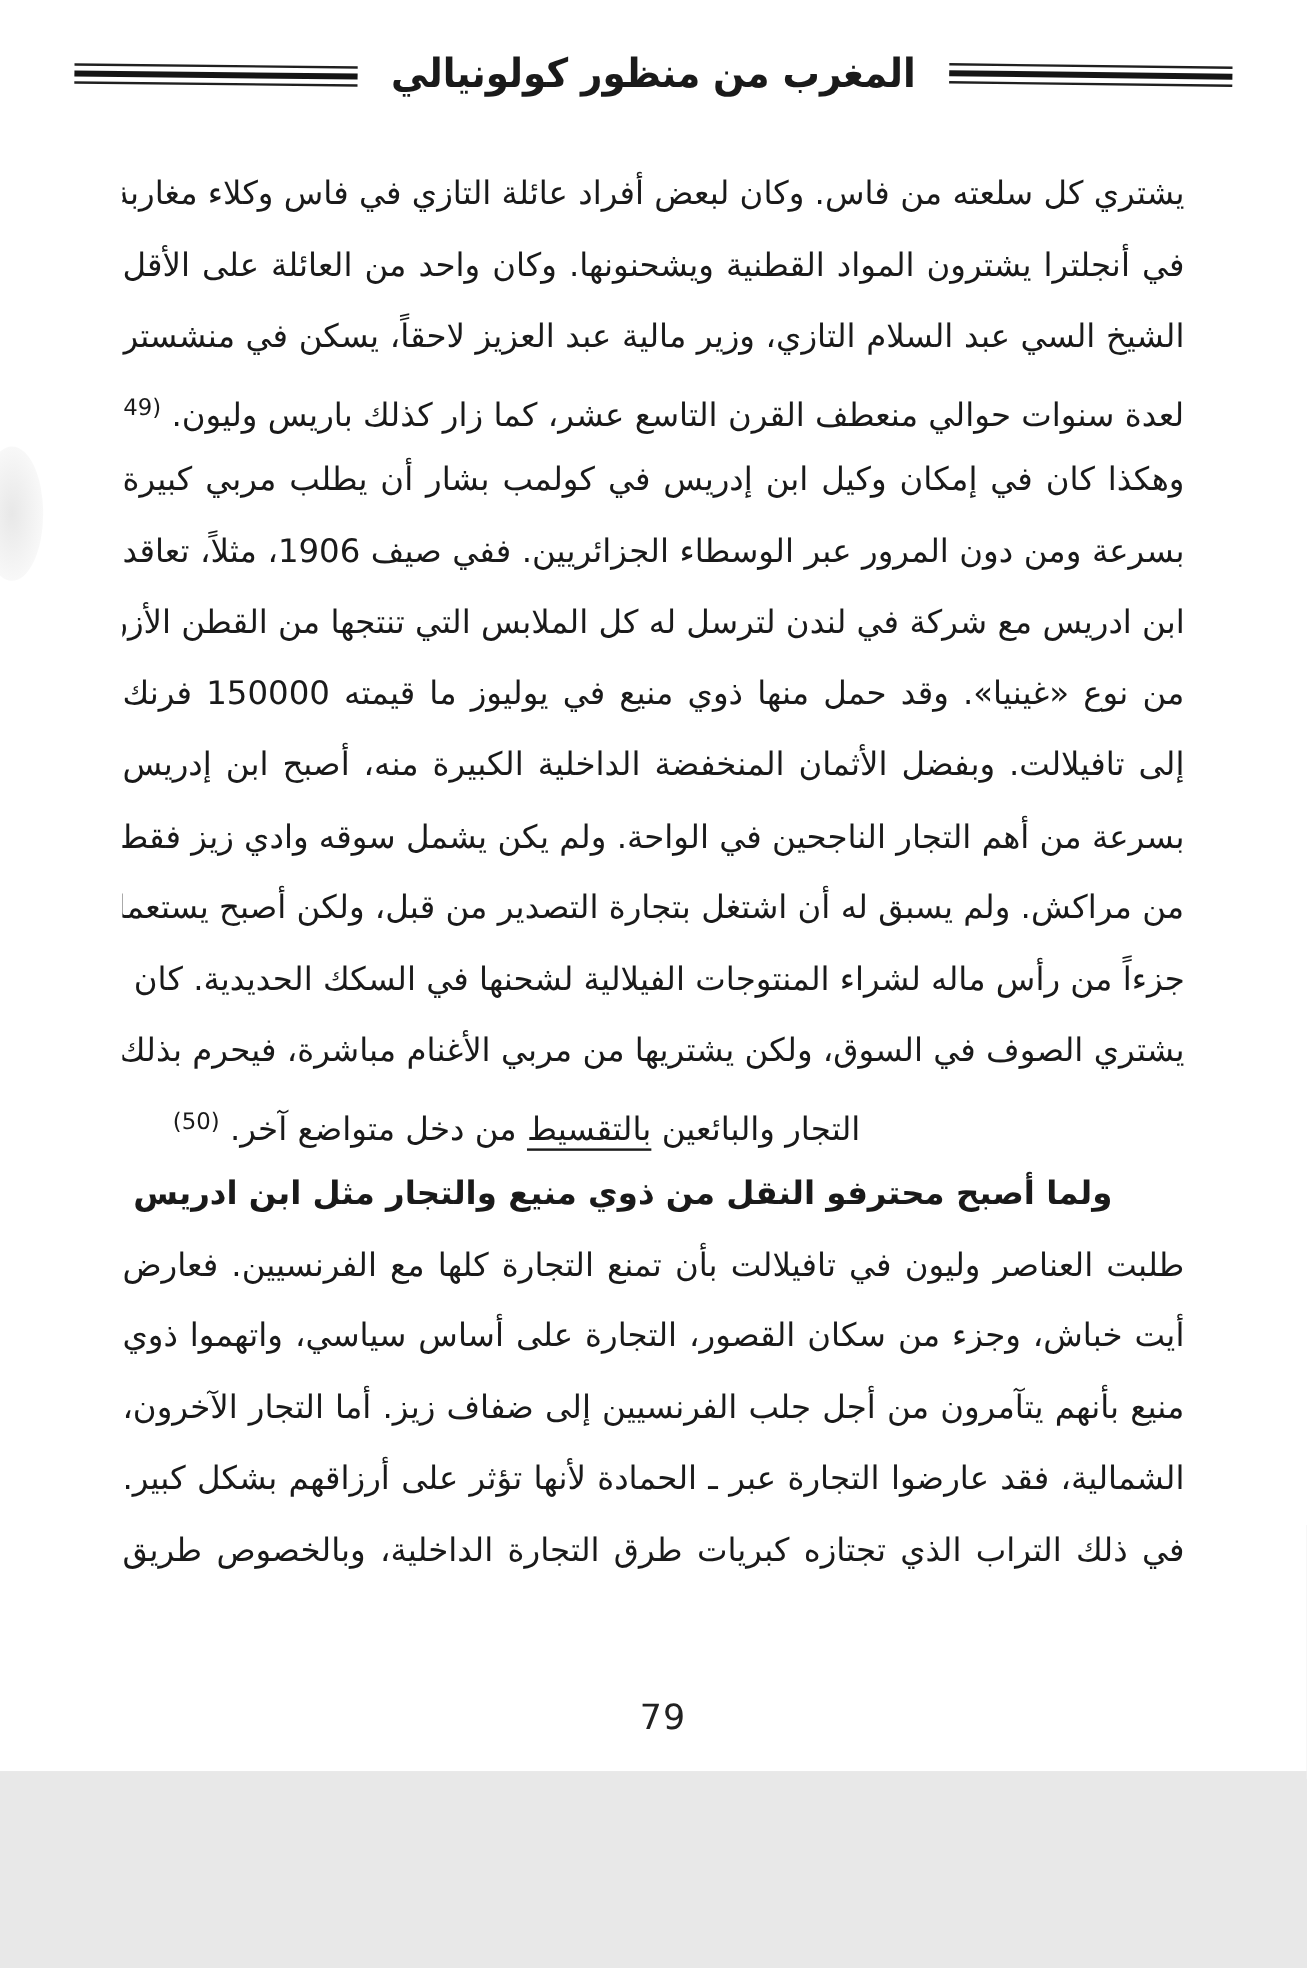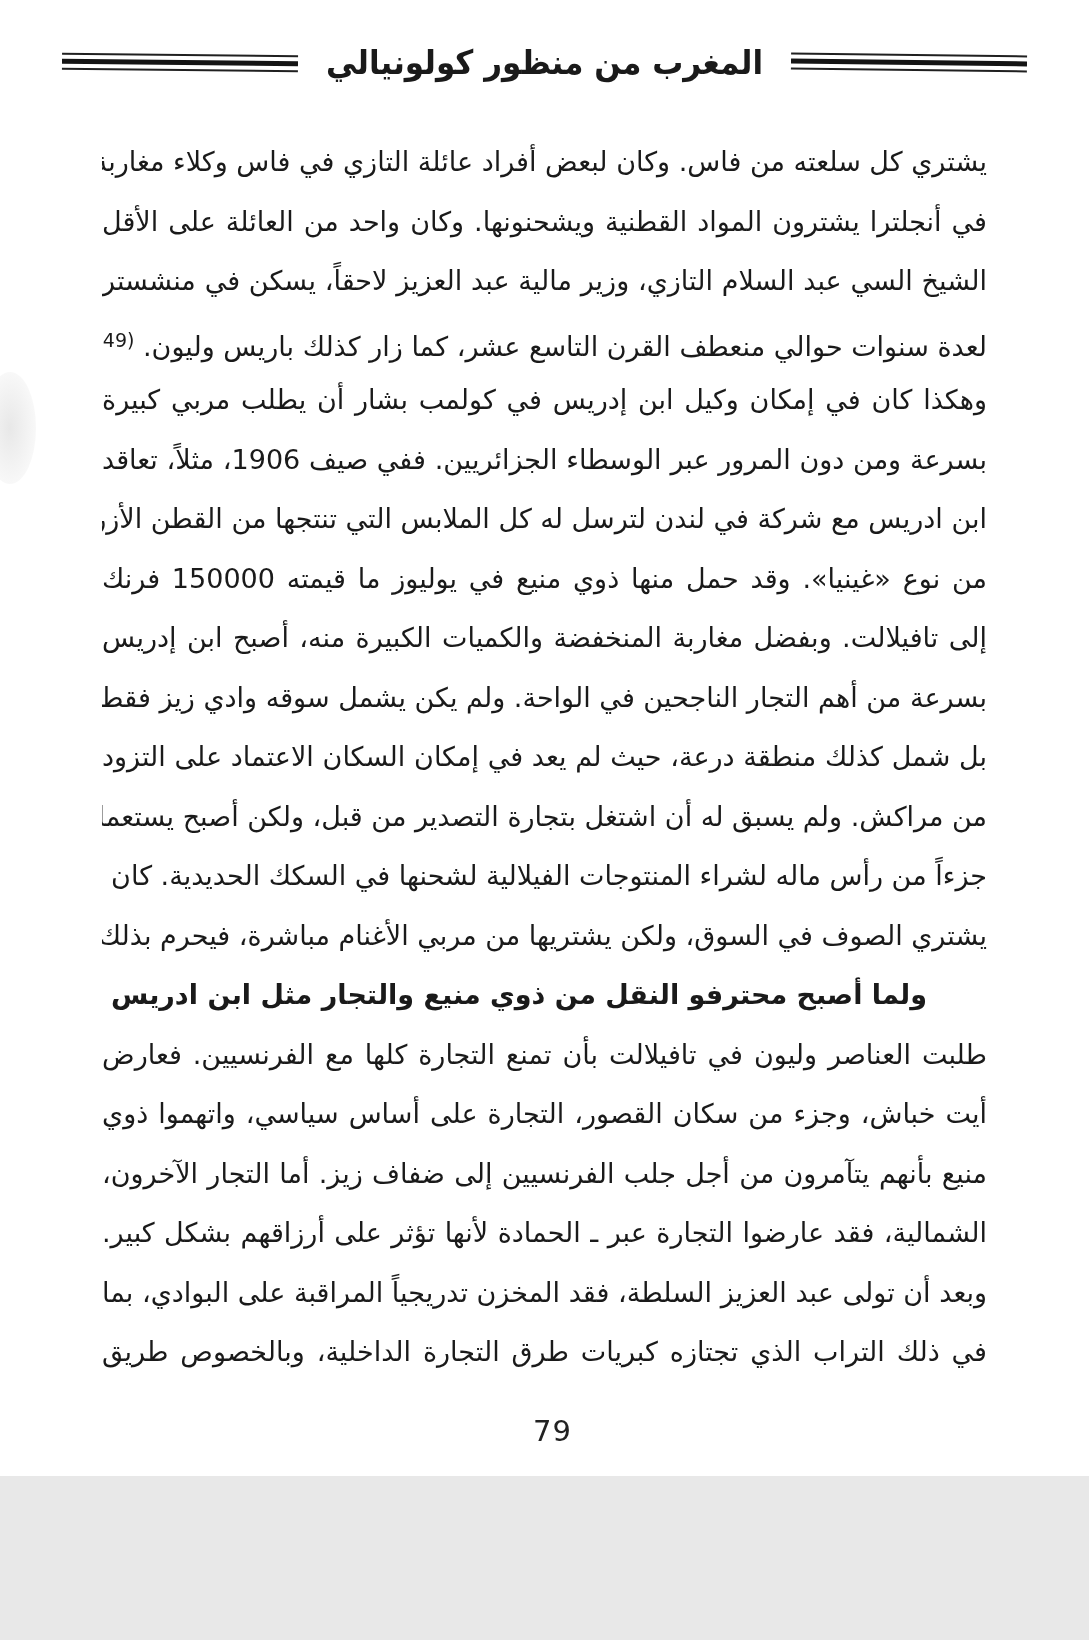--- a/index.html
+++ b/index.html
@@ -98,31 +98,30 @@
 
   <div class="text-block">
       <div class="line"><span>يشتري كل سلعته من فاس. وكان لبعض أفراد عائلة التازي في فاس وكلاء مغاربة</span></div>
       <div class="line"><span>في أنجلترا يشترون المواد القطنية ويشحنونها. وكان واحد من العائلة على الأقل</span></div>
       <div class="line"><span>الشيخ السي عبد السلام التازي، وزير مالية عبد العزيز لاحقاً، يسكن في منشستر</span></div>
       <div class="line"><span>لعدة سنوات حوالي منعطف القرن التاسع عشر، كما زار كذلك باريس وليون.</span> <span class="fnmark">(49)</span></div>
       <div class="line"><span>وهكذا كان في إمكان وكيل ابن إدريس في كولمب بشار أن يطلب مربي كبيرة</span></div>
       <div class="line"><span>بسرعة ومن دون المرور عبر الوسطاء الجزائريين. ففي صيف 1906، مثلاً، تعاقد</span></div>
       <div class="line"><span>ابن ادريس مع شركة في لندن لترسل له كل الملابس التي تنتجها من القطن الأزرق</span></div>
       <div class="line"><span>من نوع «غينيا». وقد حمل منها ذوي منيع في يوليوز ما قيمته 150000 فرنك</span></div>
-      <div class="line"><span>إلى تافيلالت. وبفضل مغاربة المنخفضة والكميات الكبيرة منه، أصبح ابن إدريس</span></div>
+      <div class="line"><span>إلى تافيلالت. وبفضل الأثمان المنخفضة الداخلية الكبيرة منه، أصبح ابن إدريس</span></div>
       <div class="line"><span>بسرعة من أهم التجار الناجحين في الواحة. ولم يكن يشمل سوقه وادي زيز فقط،</span></div>
-      <div class="line"><span>بل شمل كذلك منطقة درعة، حيث لم يعد في إمكان السكان الاعتماد على التزود</span></div>
       <div class="line"><span>من مراكش. ولم يسبق له أن اشتغل بتجارة التصدير من قبل، ولكن أصبح يستعمل</span></div>
       <div class="line"><span>جزءاً من رأس ماله لشراء المنتوجات الفيلالية لشحنها في السكك الحديدية. كان لا</span></div>
       <div class="line"><span>يشتري الصوف في السوق، ولكن يشتريها من مربي الأغنام مباشرة، فيحرم بذلك</span></div>
+      <div class="line line-left"><span>التجار والبائعين </span><span class="u">بالتقسيط</span><span> من دخل متواضع آخر.</span> <span class="fnmark">(50)</span></div>
       <div class="line line-indent"><span>ولما أصبح محترفو النقل من ذوي منيع والتجار مثل ابن ادريس أكثر ثراء،</span></div>
       <div class="line"><span>طلبت العناصر وليون في تافيلالت بأن تمنع التجارة كلها مع الفرنسيين. فعارض</span></div>
       <div class="line"><span>أيت خباش، وجزء من سكان القصور، التجارة على أساس سياسي، واتهموا ذوي</span></div>
       <div class="line"><span>منيع بأنهم يتآمرون من أجل جلب الفرنسيين إلى ضفاف زيز. أما التجار الآخرون،</span></div>
       <div class="line"><span>الشمالية، فقد عارضوا التجارة عبر ـ الحمادة لأنها تؤثر على أرزاقهم بشكل كبير.</span></div>
-      <div class="line"><span>وبعد أن تولى عبد العزيز السلطة، فقد المخزن تدريجياً المراقبة على البوادي، بما</span></div>
       <div class="line"><span>في ذلك التراب الذي تجتازه كبريات طرق التجارة الداخلية، وبالخصوص طريق</span></div>
     </div>
 
   <div class="footer-dot"></div>
   <div class="page-number">79</div>
 
 </div>
 
 </body></html>

